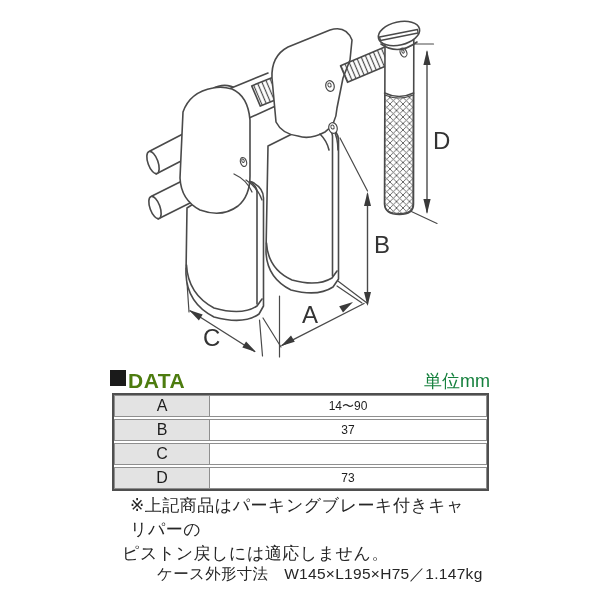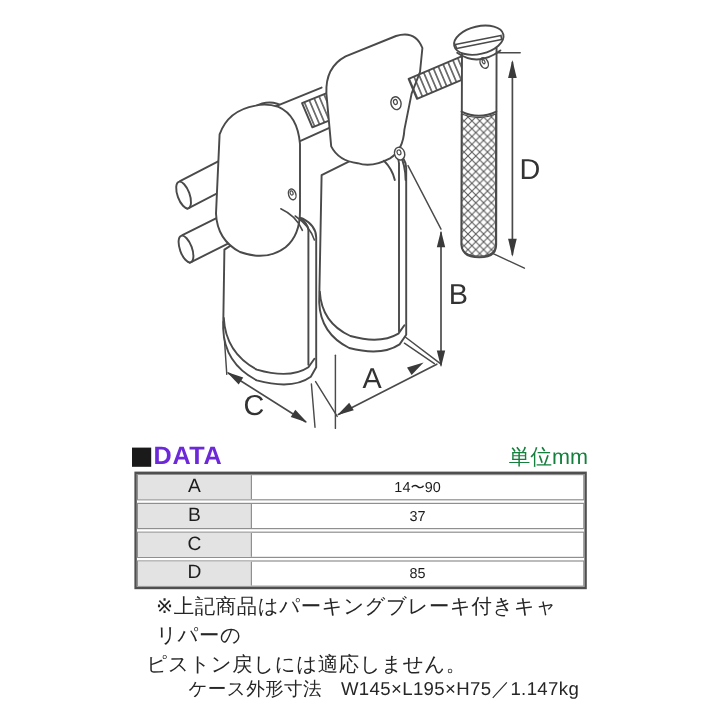--- a/index.html
+++ b/index.html
@@ -6,22 +6,22 @@
   .page{
     position:relative;width:600px;height:600px;background:#ffffff;overflow:hidden;
     font-family:"Liberation Sans","DejaVu Sans",sans-serif;color:#2b2b2b;
   }
   .diagram-wrap{position:absolute;top:0;left:0;width:600px;height:368px;}
   
   .data-header{
     position:absolute;top:369px;left:110px;width:380px;height:22px;
     display:flex;justify-content:space-between;align-items:flex-end;
   }
-  .data-title{display:flex;align-items:center;font-size:21px;font-weight:bold;
-    letter-spacing:0.5px;color:#6d28d9;line-height:1;}
+  .data-title{display:flex;font-size:21px;font-weight:bold;
+    letter-spacing:0.5px;color:#4d7c0f;line-height:1;}
   .black-square{display:inline-block;width:16px;height:16px;background:#1a1a1a;margin-right:2px;}
   .unit-label{font-size:18px;color:#15803d;line-height:1;padding-bottom:1px;}
   
   .spec-table{
     position:absolute;top:393px;left:112px;width:377px;
     border:2px solid #4f4f4f;background:#ffffff;box-sizing:border-box;
   }
   .spec-row{display:flex;border:1px solid #8f8f8f;height:20px;}
   .spec-row + .spec-row{margin-top:2px;}
   .spec-key{
@@ -176,21 +176,21 @@
     </div>
     <div class="spec-row">
       <div class="spec-key">B</div>
       <div class="spec-val">37</div>
     </div>
     <div class="spec-row">
       <div class="spec-key">C</div>
     </div>
     <div class="spec-row">
       <div class="spec-key">D</div>
-      <div class="spec-val">85</div>
+      <div class="spec-val">73</div>
     </div>
   </div>
 
   <div class="note">
     <div class="note-line1">※上記商品はパーキングブレーキ付きキャリパーの</div>
     <div class="note-line2">ピストン戻しには適応しません。</div>
   </div>
 
   <div class="case-spec">ケース外形寸法　W145×L195×H75／1.147kg</div>
 

